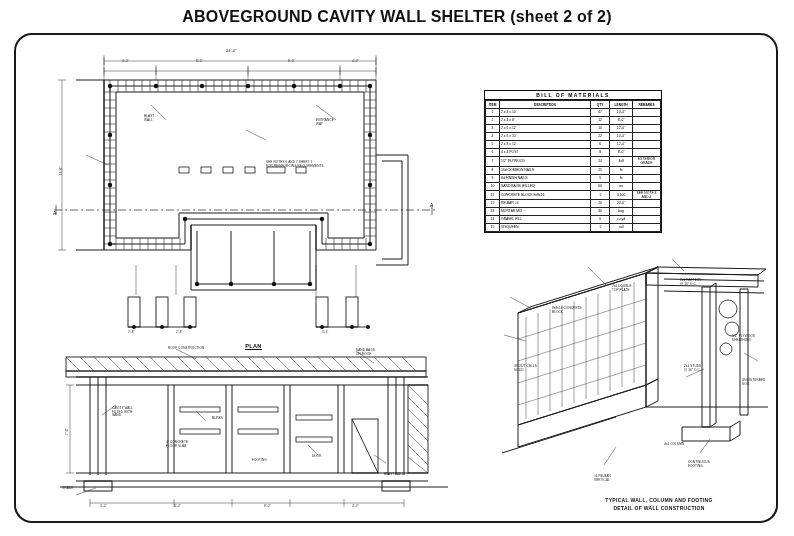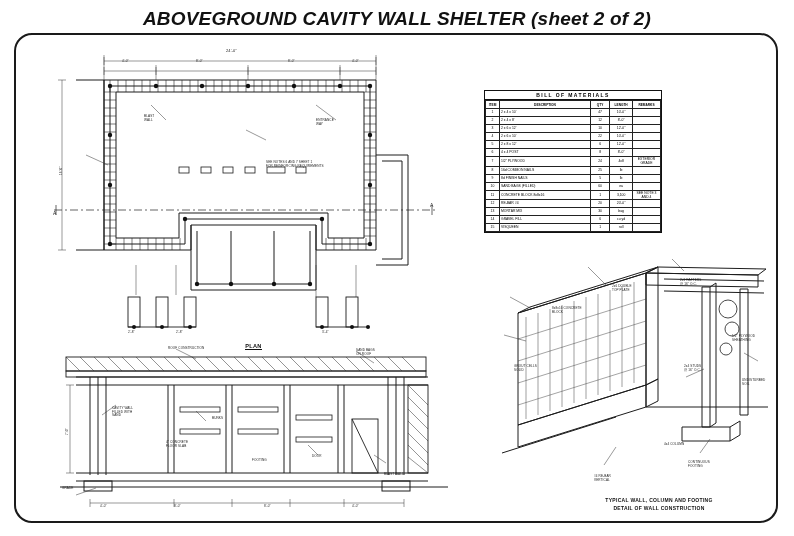--- a/index.html
+++ b/index.html
@@ -20,25 +20,24 @@
     width: 794px;
     height: 536px;
     background: #fff;
   }
   .sheet-title {
     position: absolute;
     top: 8px;
     left: 0;
     width: 794px;
     text-align: center;
-    font-size: 19px;
+    font-size: 16px;
     font-weight: bold;
     letter-spacing: 0.2px;
     color: #111;
-    font-style: italic;
   }
   
   .drawing-frame {
     position: absolute;
     left: 14px;
     top: 33px;
     width: 764px;
     height: 490px;
     border: 2px solid #1a1a1a;
     border-radius: 18px;

